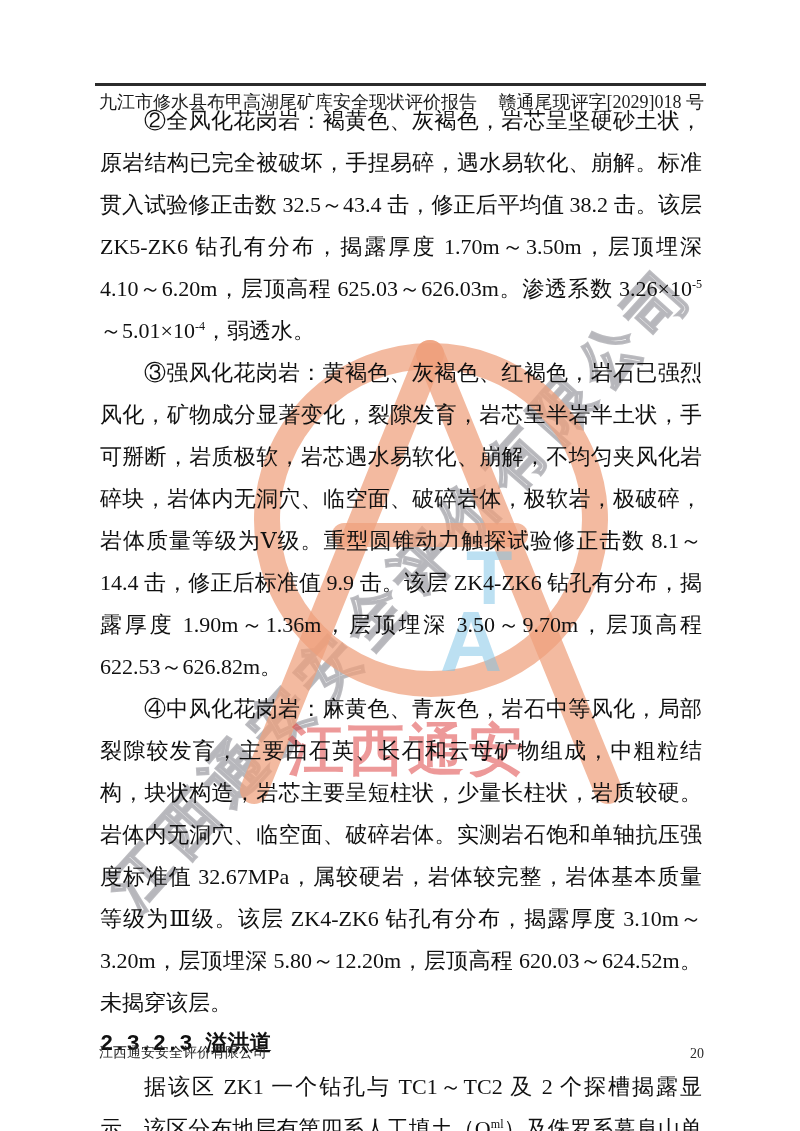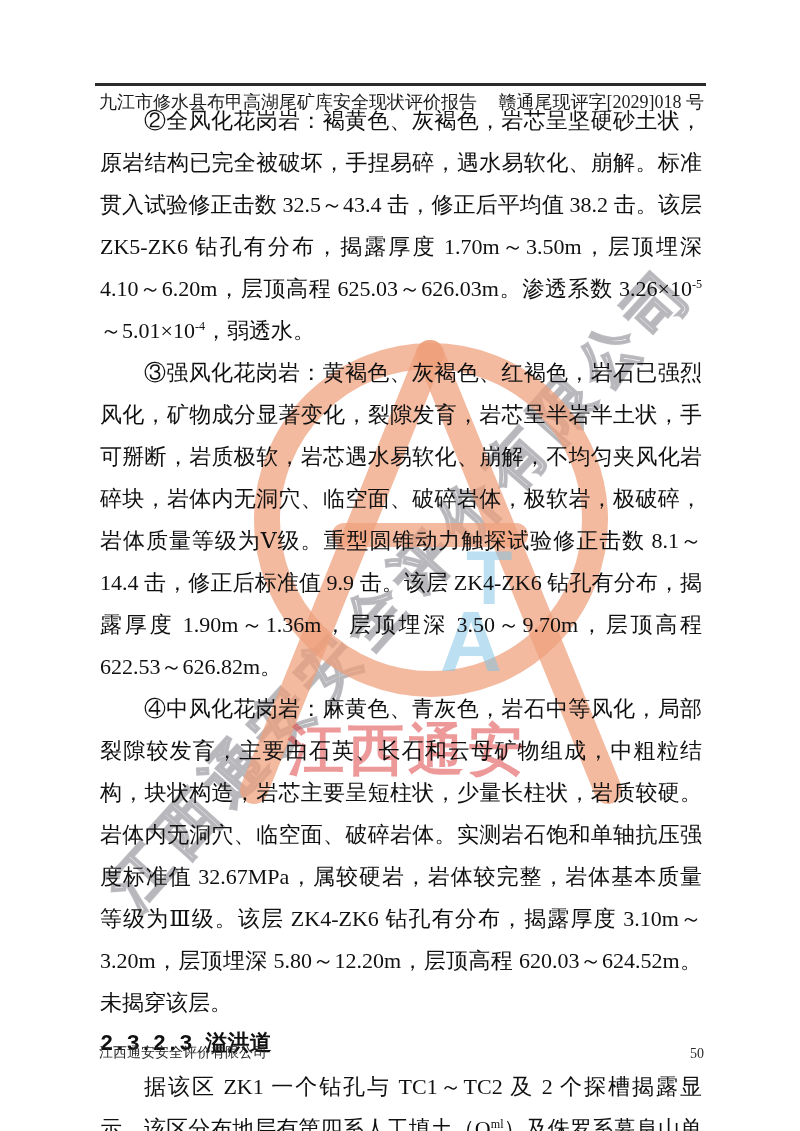--- a/index.html
+++ b/index.html
@@ -101,16 +101,16 @@
   <div class="doc-body">
       <p class="body-par"><span>②全风化花岗岩：褐黄色、灰褐色，岩芯呈坚硬砂土状，原岩结构已完全被破坏，手捏易碎，遇水易软化、崩解。标准贯入试验修正击数 32.5～43.4 击，修正后平均值 38.2 击。该层 ZK5-ZK6 钻孔有分布，揭露厚度 1.70m～3.50m，层顶埋深 4.10～6.20m，层顶高程 625.03～626.03m。渗透系数 3.26×10</span><sup>-5</sup><span>～5.01×10</span><sup>-4</sup><span>，弱透水。</span></p>
       <p class="body-par"><span>③强风化花岗岩：黄褐色、灰褐色、红褐色，岩石已强烈风化，矿物成分显著变化，裂隙发育，岩芯呈半岩半土状，手可掰断，岩质极软，岩芯遇水易软化、崩解，不均匀夹风化岩碎块，岩体内无洞穴、临空面、破碎岩体，极软岩，极破碎，岩体质量等级为Ⅴ级。重型圆锥动力触探试验修正击数 8.1～14.4 击，修正后标准值 9.9 击。该层 ZK4-ZK6 钻孔有分布，揭露厚度 1.90m～1.36m，层顶埋深 3.50～9.70m，层顶高程 622.53～626.82m。</span></p>
       <p class="body-par"><span>④中风化花岗岩：麻黄色、青灰色，岩石中等风化，局部裂隙较发育，主要由石英、长石和云母矿物组成，中粗粒结构，块状构造，岩芯主要呈短柱状，少量长柱状，岩质较硬。岩体内无洞穴、临空面、破碎岩体。实测岩石饱和单轴抗压强度标准值 32.67MPa，属较硬岩，岩体较完整，岩体基本质量等级为Ⅲ级。该层 ZK4-ZK6 钻孔有分布，揭露厚度 3.10m～3.20m，层顶埋深 5.80～12.20m，层顶高程 620.03～624.52m。未揭穿该层。</span></p>
       <p class="heading-par"><span>2.3.2.3 溢洪道</span></p>
       <p class="body-par"><span>据该区 ZK1 一个钻孔与 TC1～TC2 及 2 个探槽揭露显示，该区分布地层有第四系人工填土（Q</span><sup>ml</sup><span>）及侏罗系幕阜山单元（J</span></p>
     </div>
 
   <div class="page-footer">
     <span>江西通安安全评价有限公司</span>
-    <span>50</span>
+    <span>20</span>
   </div>
 
 </div>
 
 </body></html>

